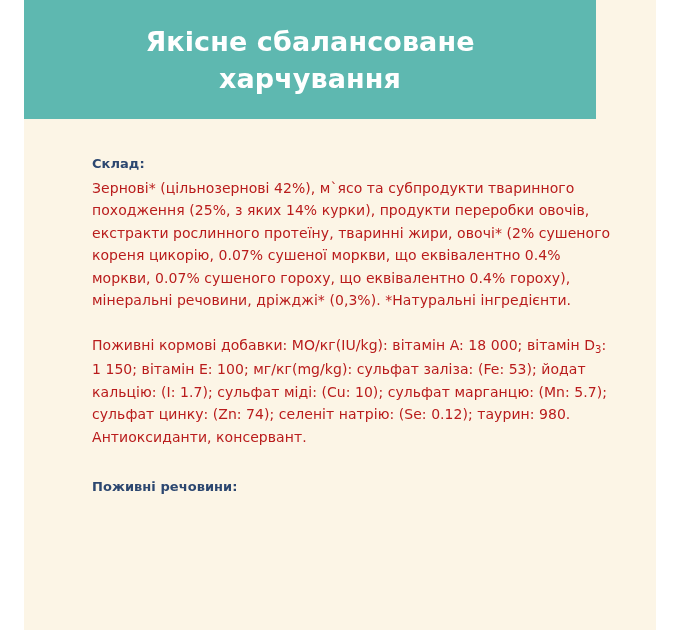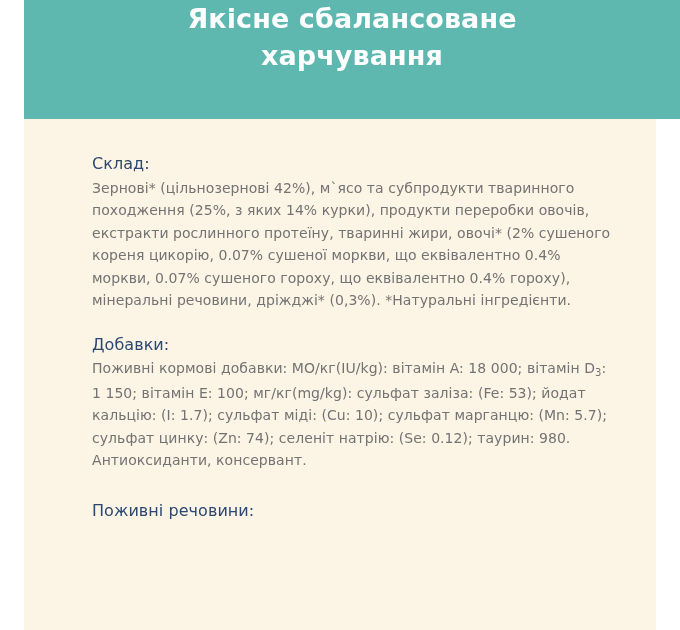--- a/index.html
+++ b/index.html
@@ -16,24 +16,25 @@
   .page {
     position: absolute;
     left: 24px;
     top: 0;
     width: 632px;
     height: 630px;
     background: #fcf5e6;
     box-sizing: border-box;
   }
   .banner {
-    width: 656px;
+    width: 572px;
     height: 119px;
     background: #5eb8b0;
     display: flex;
+    align-items: center;
     justify-content: center;
     box-sizing: border-box;
   }
   .banner-title {
     color: #ffffff;
     font-size: 27px;
     font-weight: bold;
     line-height: 37px;
     text-align: center;
     letter-spacing: 0.1px;
@@ -46,28 +47,28 @@
   }
   .section {
     margin-bottom: 22px;
   }
   .section:last-child {
     margin-bottom: 0;
     margin-top: 28px;
   }
   .section-heading {
     color: #2c4770;
-    font-size: 16px;
-    font-weight: normal;
+    font-size: 13px;
+    font-weight: bold;
     line-height: 22.5px;
     margin: 0 0 1px 0;
     letter-spacing: 0.05px;
   }
   .section-body {
-    color: #737373;
+    color: #b91c1c;
     font-size: 14px;
     font-weight: normal;
     line-height: 22.5px;
     margin: 0;
     letter-spacing: 0.05px;
     text-align: left;
   }
   .section-body sub {
     font-size: 10px;
     vertical-align: baseline;
@@ -86,21 +87,20 @@
   </div>
 
   <div class="content">
 
     <div class="section">
       <div class="section-heading">Склад:</div>
       <p class="section-body">Зернові* (цільнозернові 42%), м`ясо та субпродукти тваринного походження (25%, з яких 14% курки), продукти переробки овочів, екстракти рослинного протеїну, тваринні жири, овочі* (2% сушеного кореня цикорію, 0.07% сушеної моркви, що еквівалентно 0.4% моркви, 0.07% сушеного гороху, що еквівалентно 0.4% гороху), мінеральні речовини, дріжджі* (0,3%). *Натуральні інгредієнти.</p>
     </div>
 
     <div class="section">
-      <div class="section-heading">Добавки:</div>
       <p class="section-body"><span>Поживні кормові добавки: МО/кг(IU/kg): вітамін A: 18 000; вітамін D</span><sub>3</sub><span>: 1 150; вітамін E: 100; мг/кг(mg/kg): сульфат заліза: (Fe: 53); йодат кальцію: (I: 1.7); сульфат міді: (Cu: 10); сульфат марганцю: (Mn: 5.7); сульфат цинку: (Zn: 74); селеніт натрію: (Se: 0.12); таурин: 980. Антиоксиданти, консервант.</span></p>
     </div>
 
     <div class="section">
       <div class="section-heading">Поживні речовини:</div>
     </div>
 
   </div>
 </div>
 

